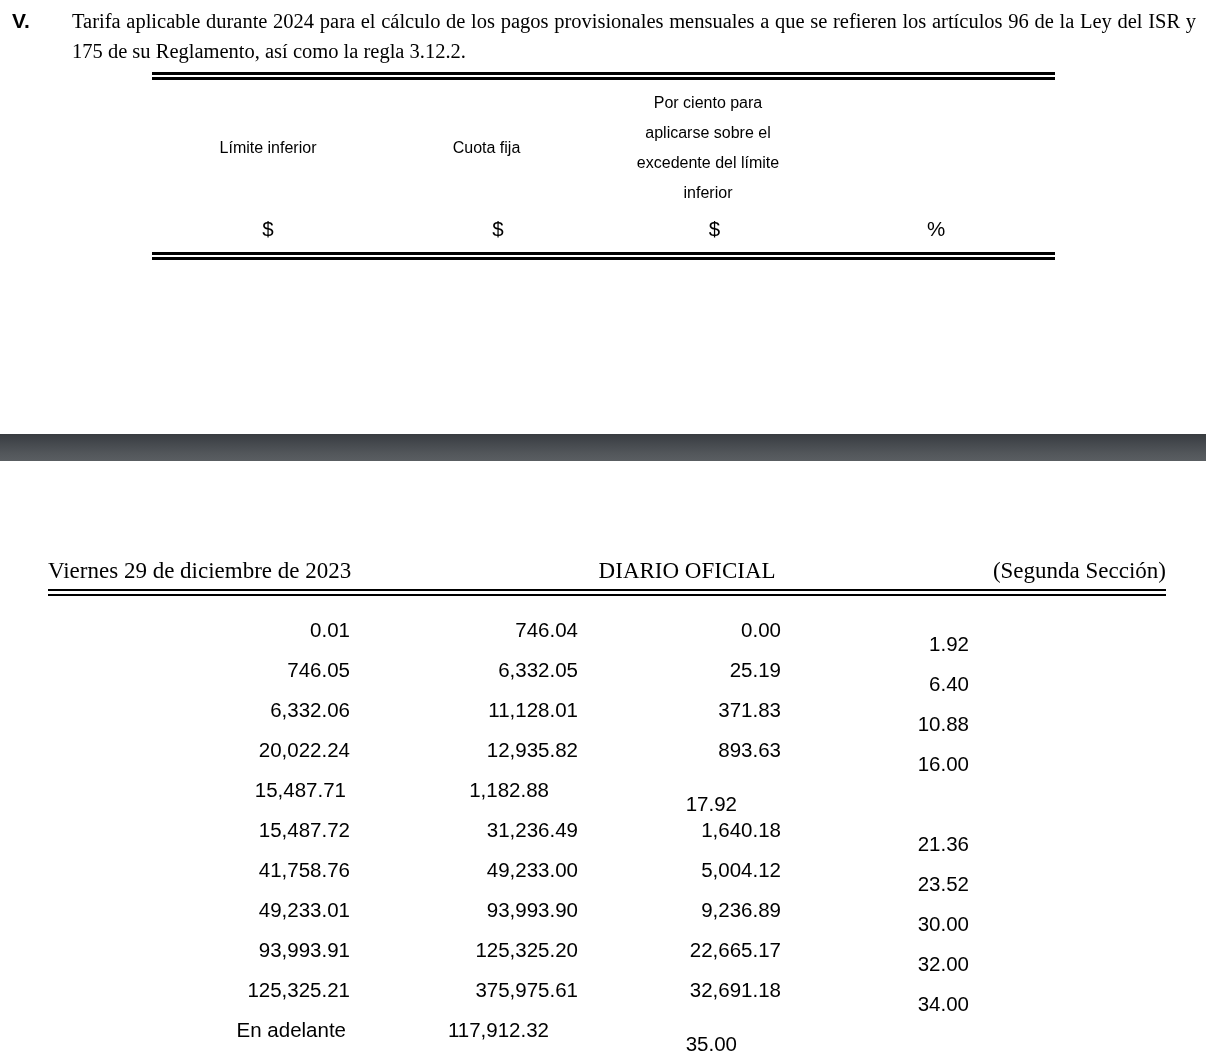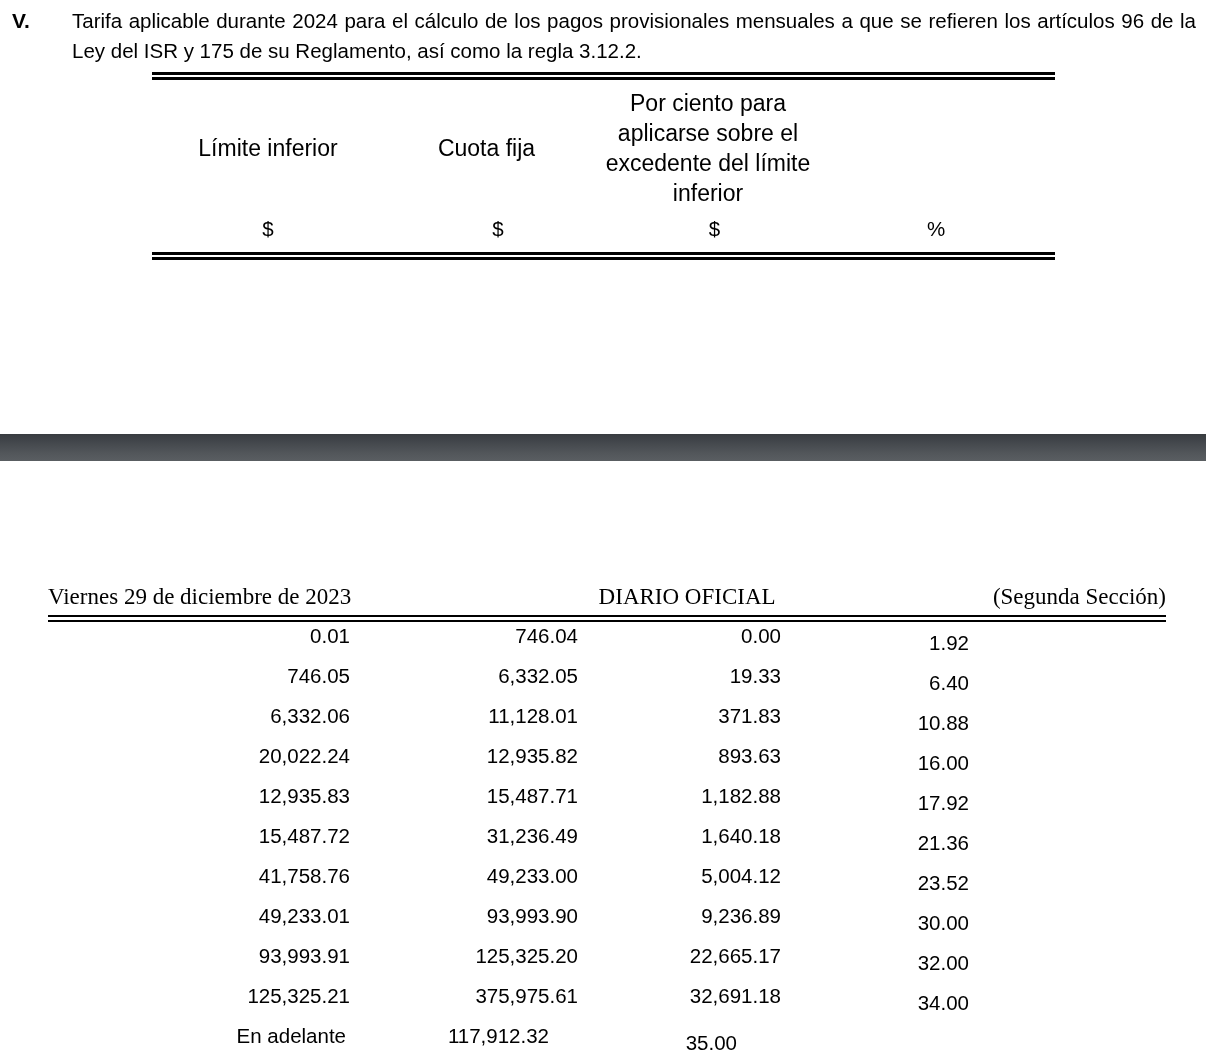--- a/index.html
+++ b/index.html
@@ -34,21 +34,21 @@
     font-weight: bold;
     line-height: 30px;
     font-family: "Liberation Sans", sans-serif;
   }
   .intro-text {
     flex: 1 1 auto;
     padding-right: 10px;
     font-size: 20.5px;
     line-height: 30px;
     text-align: justify;
-    font-family: Liberation Sans, sans-serif;
+    font-family: Liberation Serif, serif;
   }
 
   
   .tbl {
     position: absolute;
     left: 152px;
     width: 903px;
   }
 
   .rule-double {
@@ -75,21 +75,21 @@
   .col-2 { flex: 0 0 228px; }
   .col-3 { flex: 0 0 205px; text-align: center; }
   .col-4 { flex: 0 0 238px; }
 
   .head-labels {
     height: 136px;
     display: flex;
     align-items: center;
   }
   .head-labels .col {
-    font-size: 23px;
+    font-size: 16px;
     line-height: 30px;
   }
   .head-labels .col-4 {
     line-height: 30px;
   }
 
   .head-units {
     height: 36px;
     display: flex;
     align-items: flex-start;
@@ -108,21 +108,20 @@
     height: 27px;
     background: linear-gradient(to bottom, #383c40 0%, #41454a 25%, #52565a 70%, #5a5e62 100%);
   }
 
   
   .running-head {
     position: absolute;
     left: 48px;
     top: 556px;
     width: 1118px;
-    margin-top: 26px;
   }
   .running-head-row {
     display: flex;
     align-items: baseline;
     font-family: "Liberation Serif", serif;
     font-size: 23px;
     line-height: 30px;
     white-space: nowrap;
   }
   .rh-left  { flex: 0 0 auto; }
@@ -138,21 +137,21 @@
   }
 
   
   .data-block {
     top: 616px;
   }
   .data-row {
     display: flex;
     width: 100%;
     height: 40px;
-    align-items: center;
+    align-items: flex-start;
   }
   .data-row .col {
     font-size: 20.5px;
     line-height: 28px;
     text-align: right;
     padding-right: 34px;
     box-sizing: border-box;
   }
   .data-row .col-3 { padding-right: 36px; }
   .data-row .col-4 { padding-right: 86px; margin-top: 14px; }
@@ -205,37 +204,36 @@
   <div id="data-rows">
       <div class="data-row">
         <div class="col col-1">0.01</div>
         <div class="col col-2">746.04</div>
         <div class="col col-3">0.00</div>
         <div class="col col-4">1.92</div>
       </div>
       <div class="data-row">
         <div class="col col-1">746.05</div>
         <div class="col col-2">6,332.05</div>
-        <div class="col col-3">19.33</div>
+        <div class="col col-3">25.19</div>
         <div class="col col-4">6.40</div>
       </div>
       <div class="data-row">
         <div class="col col-1">6,332.06</div>
         <div class="col col-2">11,128.01</div>
         <div class="col col-3">371.83</div>
         <div class="col col-4">10.88</div>
       </div>
       <div class="data-row">
         <div class="col col-1">20,022.24</div>
         <div class="col col-2">12,935.82</div>
         <div class="col col-3">893.63</div>
         <div class="col col-4">16.00</div>
       </div>
       <div class="data-row">
-        <div class="col col-1">12,935.83</div>
         <div class="col col-2">15,487.71</div>
         <div class="col col-3">1,182.88</div>
         <div class="col col-4">17.92</div>
       </div>
       <div class="data-row">
         <div class="col col-1">15,487.72</div>
         <div class="col col-2">31,236.49</div>
         <div class="col col-3">1,640.18</div>
         <div class="col col-4">21.36</div>
       </div>

